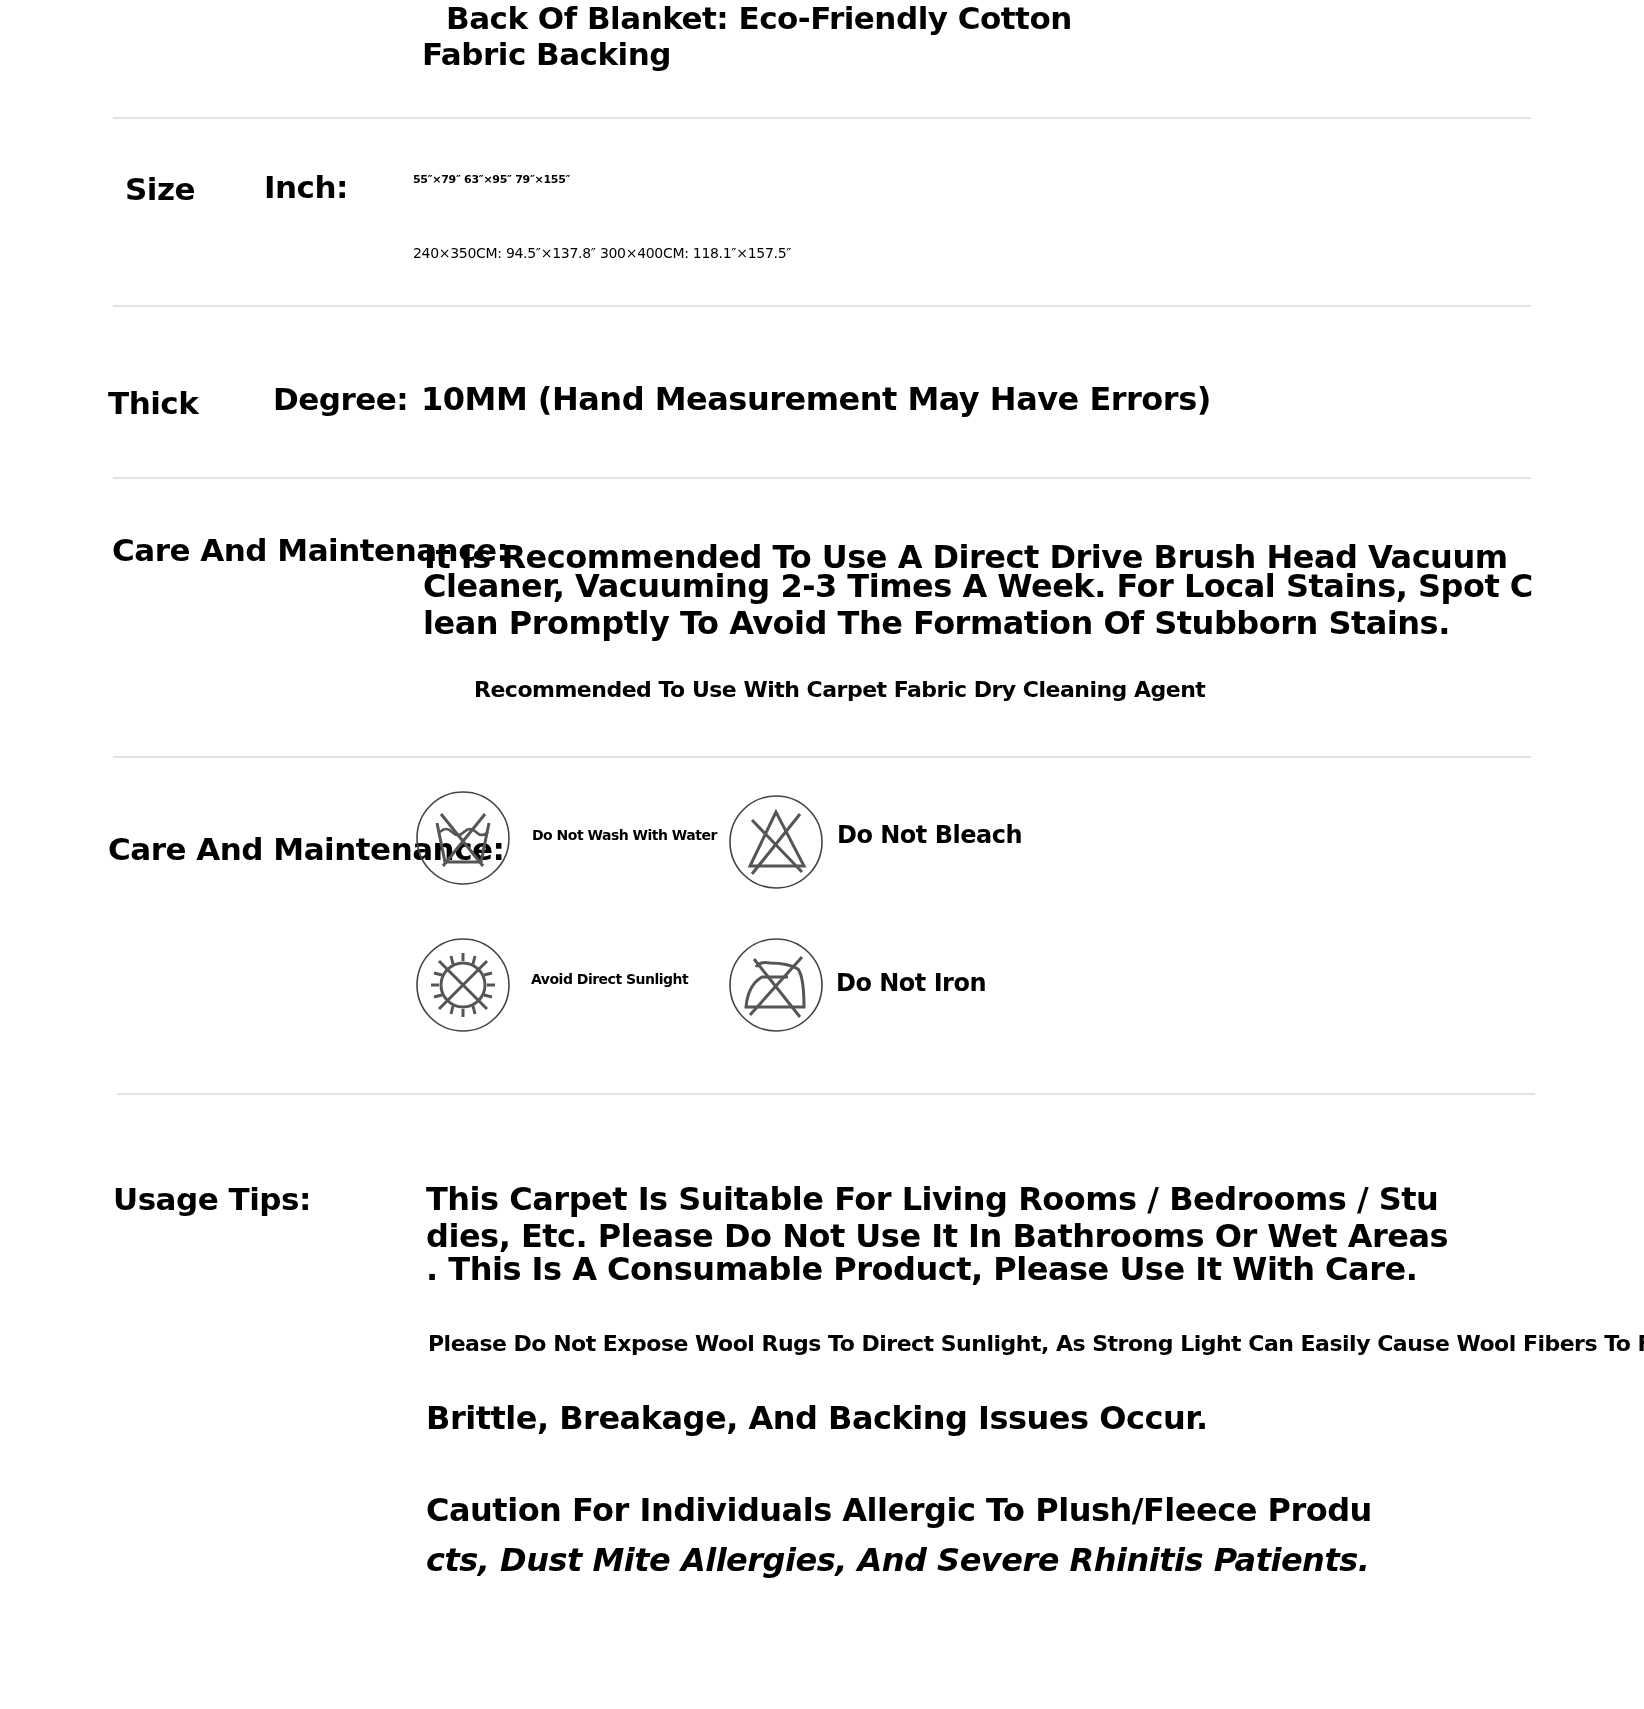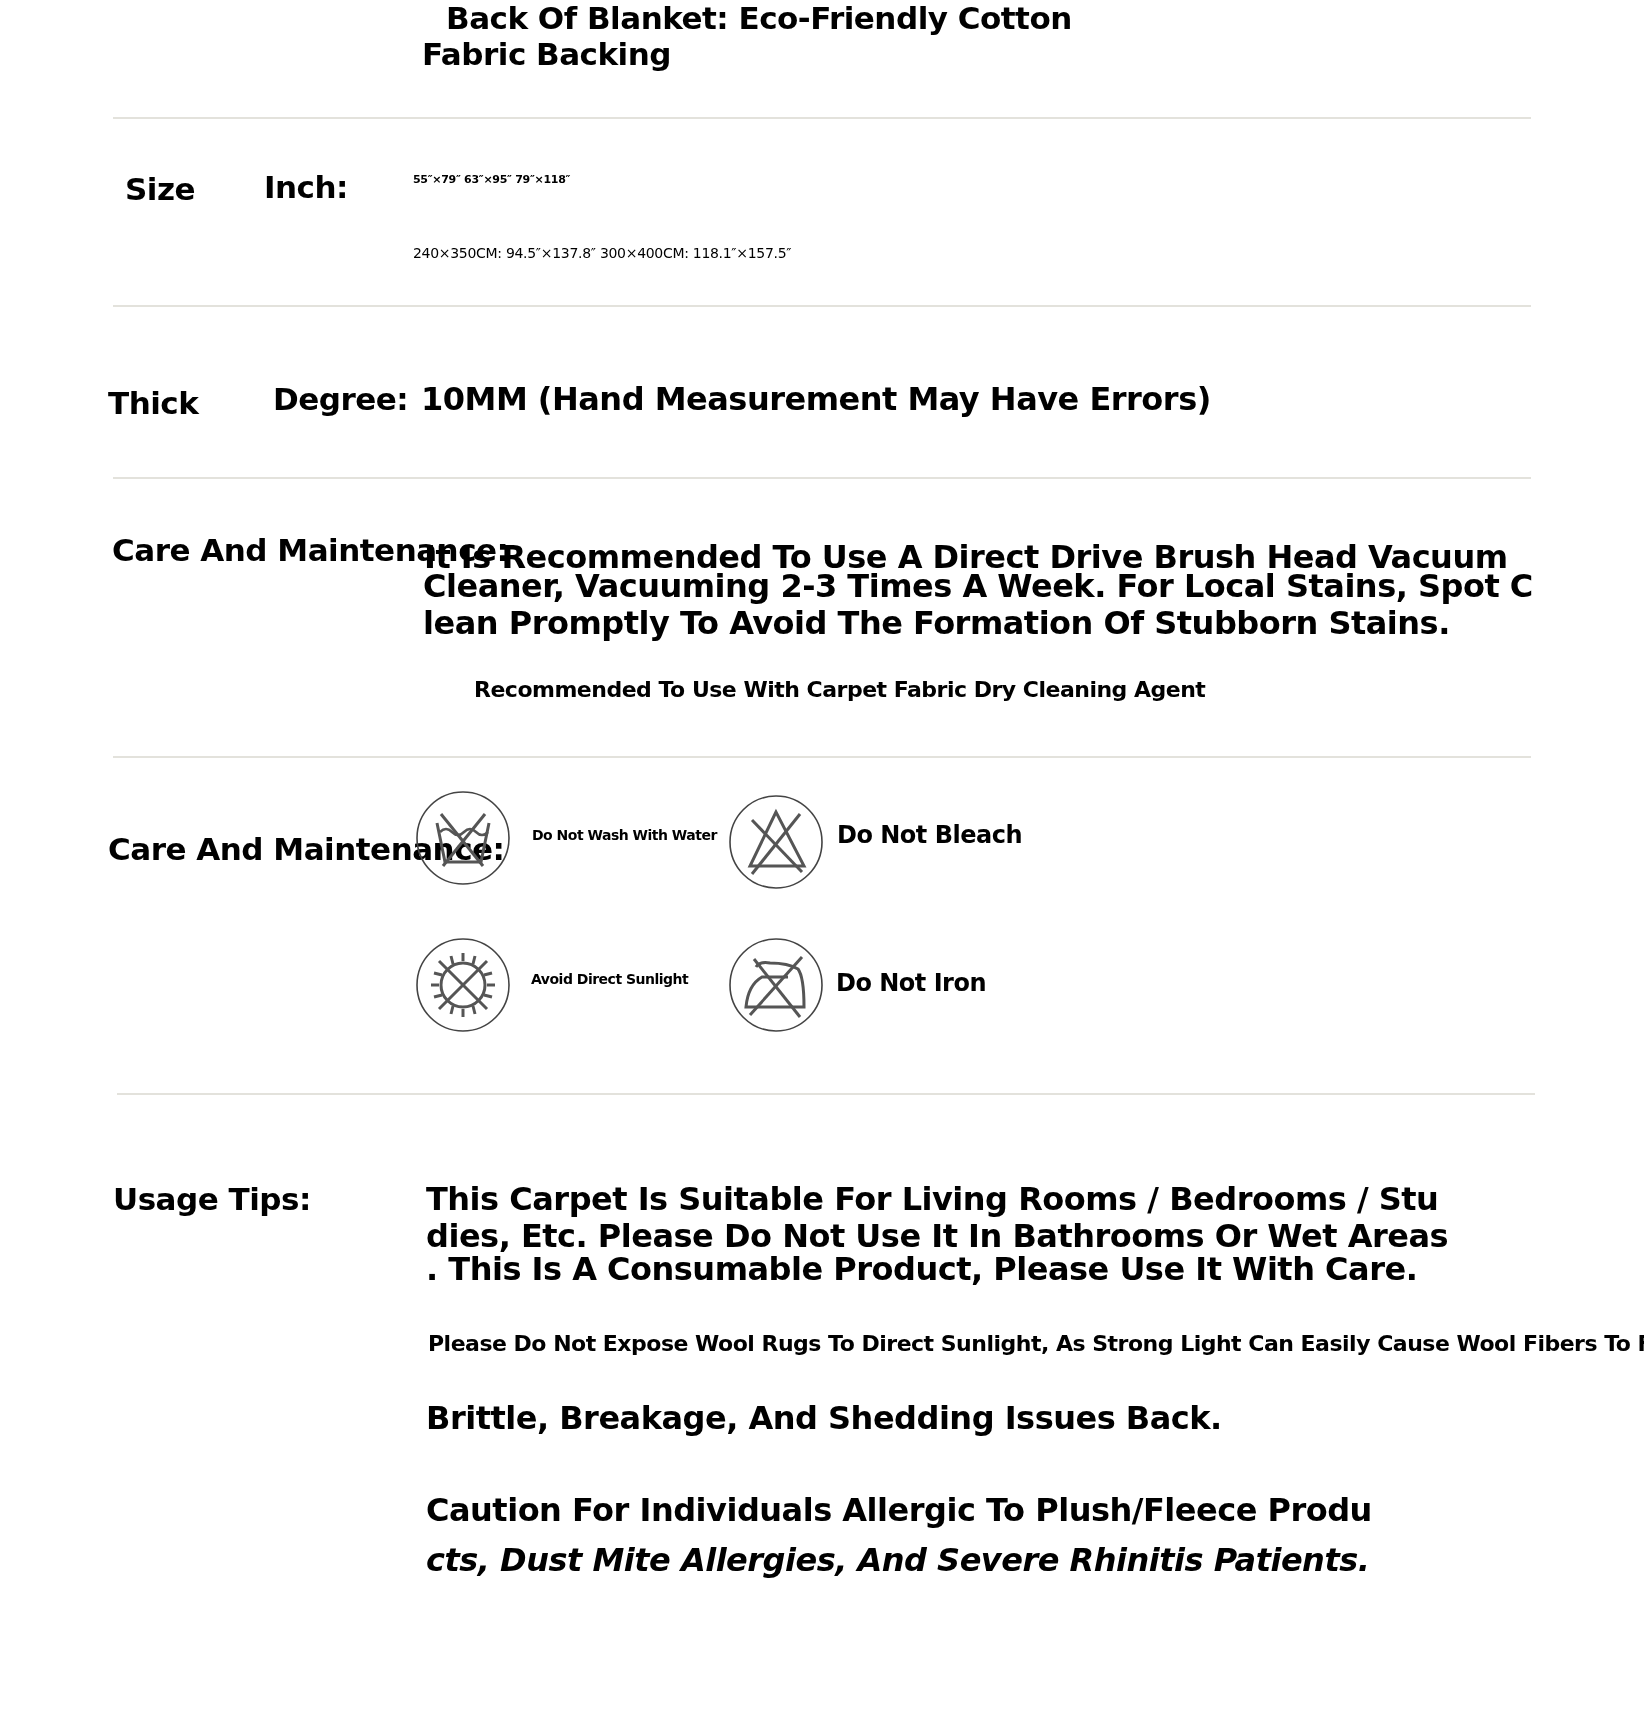--- a/index.html
+++ b/index.html
@@ -22,21 +22,21 @@
 <body>
 
 <div class="abs t-title" style="left:446px;top:0px;">Back Of Blanket: Eco-Friendly Cotton</div>
 <div class="abs t-title" style="left:422px;top:36px;"> Fabric Backing</div>
 
 <div class="divider" style="top:117px;"></div>
 
 <div>
   <div class="abs t-label" style="left:125px;top:171px;">Size</div>
   <div class="abs t-label" style="left:264px;top:169px;">Inch:</div>
-  <div class="abs t-small" style="left:413px;top:173px;">55″×79″ 63″×95″ 79″×118″</div>
+  <div class="abs t-small" style="left:413px;top:173px;">55″×79″ 63″×95″ 79″×155″</div>
   <div class="abs t-small-normal" style="left:413px;top:245px;">240×350CM: 94.5″×137.8″  300×400CM: 118.1″×157.5″</div>
 </div>
 
 <div class="divider" style="top:305px;"></div>
 
 <div>
   <div class="abs t-label" style="left:108px;top:385px;">Thick</div>
   <div class="abs t-label" style="left:273px;top:381px;">Degree:</div>
   <div class="abs t-big" style="left:421px;top:381px;">10MM (Hand Measurement May Have Errors)</div>
 </div>
@@ -111,16 +111,16 @@
 </div>
 
 <div class="divider" style="top:1093px;left:117px;"></div>
 
 <div>
   <div class="abs t-label" style="left:113px;top:1181px;">Usage Tips:</div>
   <div class="abs t-big" style="left:426px;top:1181px;">This Carpet Is Suitable For Living Rooms / Bedrooms / Stu</div>
   <div class="abs t-big" style="left:426px;top:1218px;">dies, Etc. Please Do Not Use It In Bathrooms Or Wet Areas</div>
   <div class="abs t-big" style="left:426px;top:1251px;">. This Is A Consumable Product, Please Use It With Care.</div>
   <div class="abs t-mid" style="left:428px;top:1330px;">Please Do Not Expose Wool Rugs To Direct Sunlight, As Strong Light Can Easily Cause Wool Fibers To Fade.</div>
-  <div class="abs t-big" style="left:426px;top:1400px;">Brittle, Breakage, And Shedding Issues Back.</div>
+  <div class="abs t-big" style="left:426px;top:1400px;">Brittle, Breakage, And Backing Issues Occur.</div>
   <div class="abs t-big" style="left:426px;top:1492px;">Caution For Individuals Allergic To Plush/Fleece Produ</div>
   <div class="abs t-big" style="left:426px;top:1542px;font-style:italic;">cts, Dust Mite Allergies, And Severe Rhinitis Patients.</div>
 </div>
 
 </body></html>

